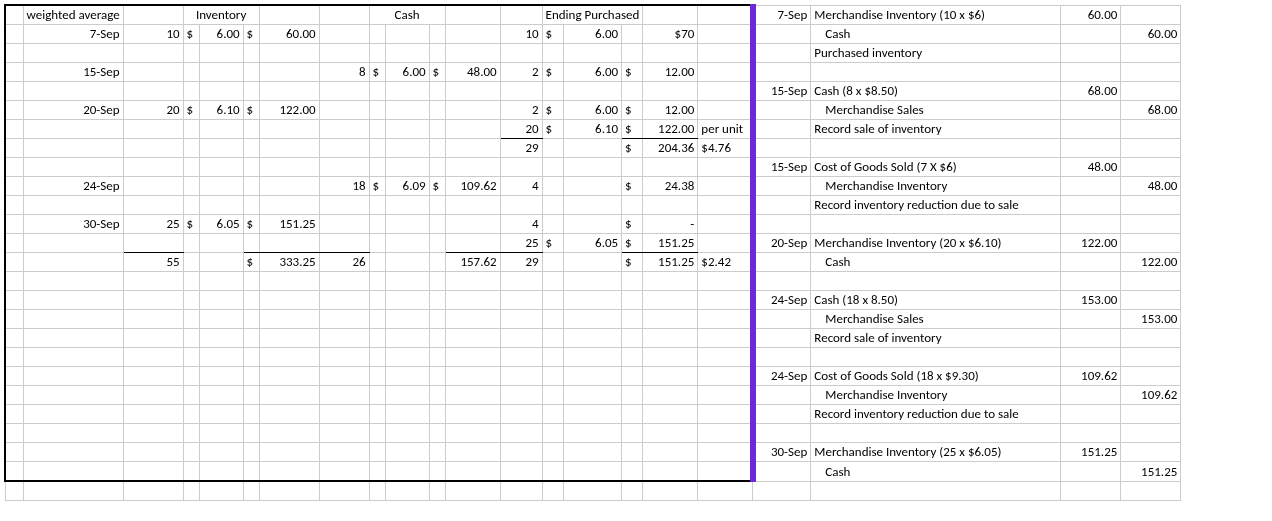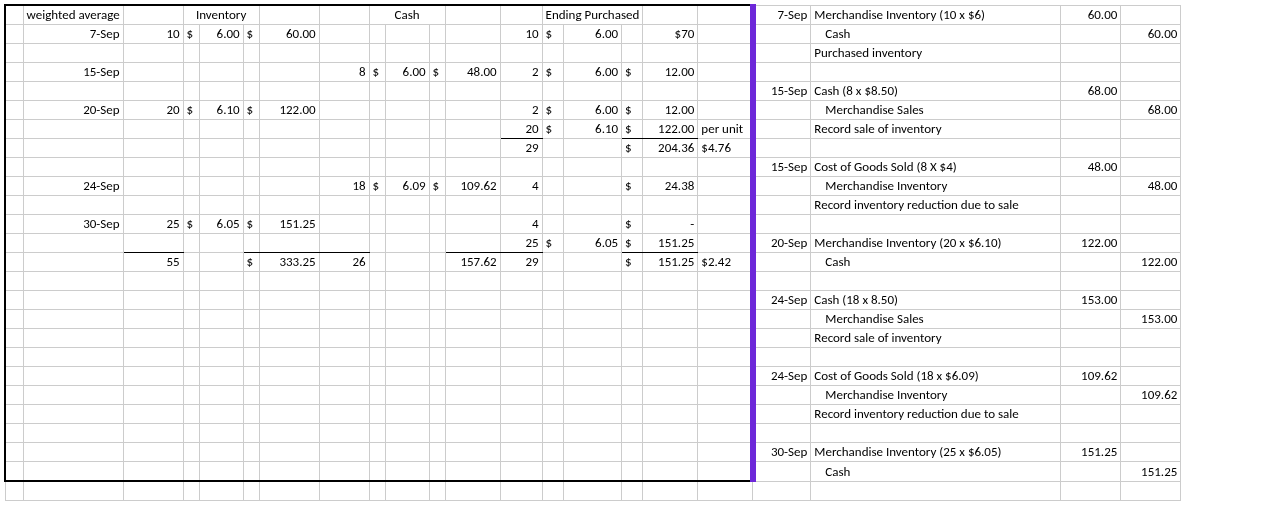--- a/index.html
+++ b/index.html
@@ -271,21 +271,21 @@
         <td></td>
         <td></td>
         <td></td>
         <td></td>
         <td></td>
         <td></td>
         <td></td>
         <td></td>
         <td class="redge"></td>
 <td class="r">15-Sep</td>
-<td class="l">Cost of Goods Sold (8  X $4)</td>
+<td class="l">Cost of Goods Sold (7  X $6)</td>
 <td class="r">48.00</td>
 <td></td>
 </tr>
 
 <tr>
 <td class="ledge"></td>
 <td class="r">24-Sep</td>
 <td></td>
         <td></td>
         <td></td>
@@ -546,21 +546,21 @@
         <td></td>
         <td></td>
         <td></td>
         <td></td>
         <td></td>
         <td></td>
         <td></td>
         <td></td>
         <td class="redge"></td>
 <td class="r">24-Sep</td>
-<td class="l">Cost of Goods Sold (18 x $6.09)</td>
+<td class="l">Cost of Goods Sold (18 x $9.30)</td>
 <td class="r">109.62</td>
 <td></td>
 </tr>
 
 <tr>
 <td class="ledge"></td>
         <td></td>
         <td></td>
         <td></td>
         <td></td>

